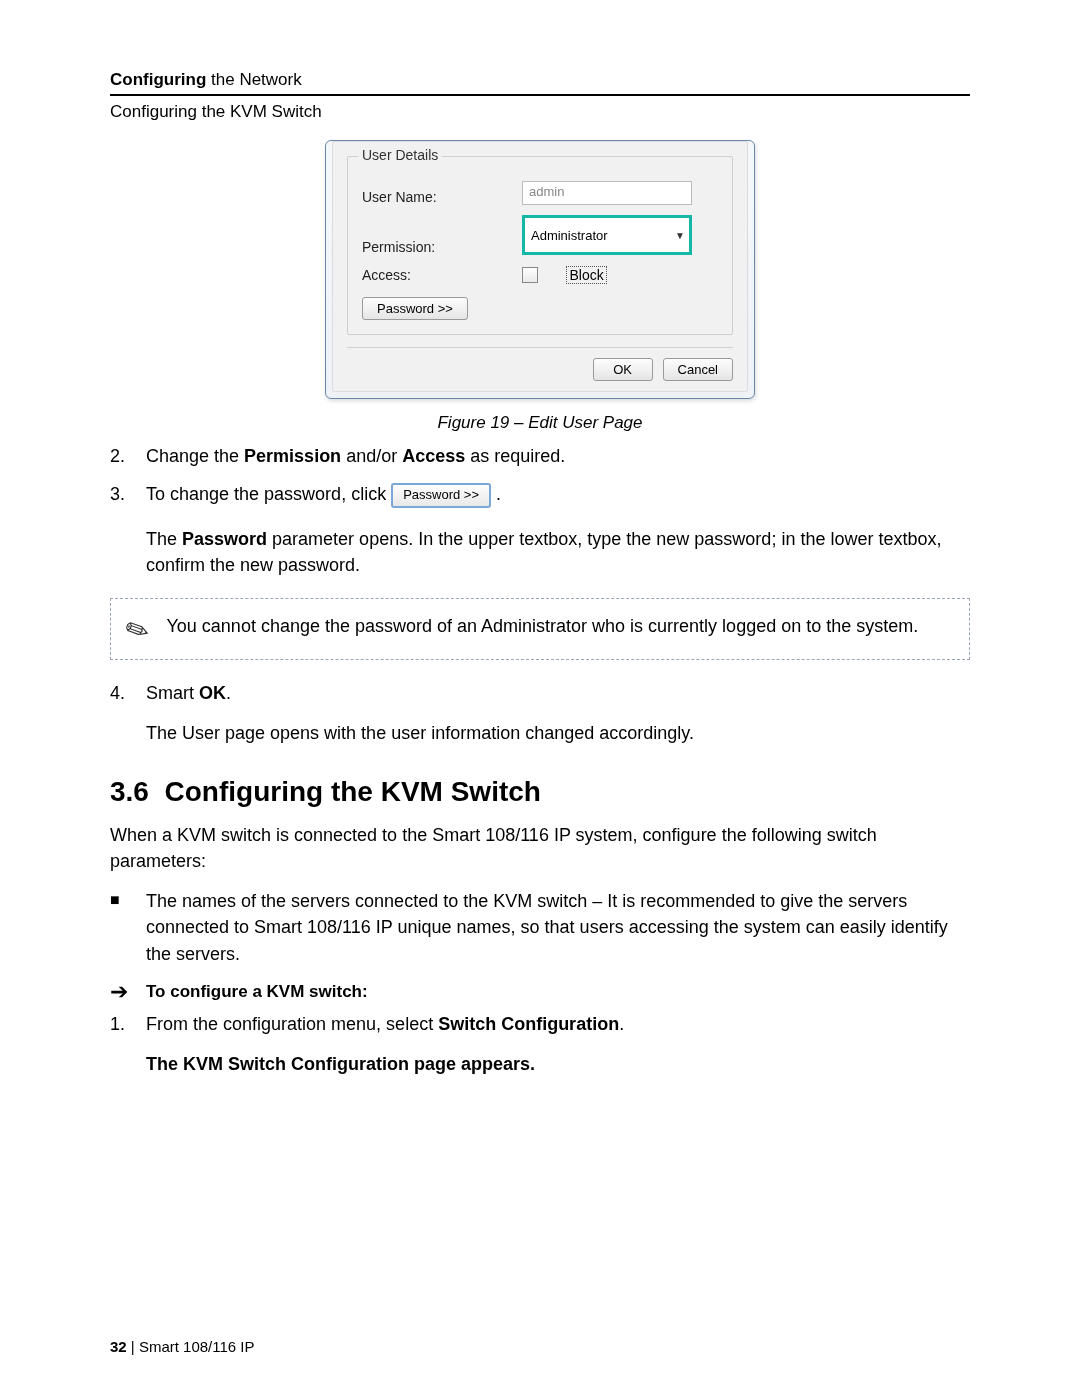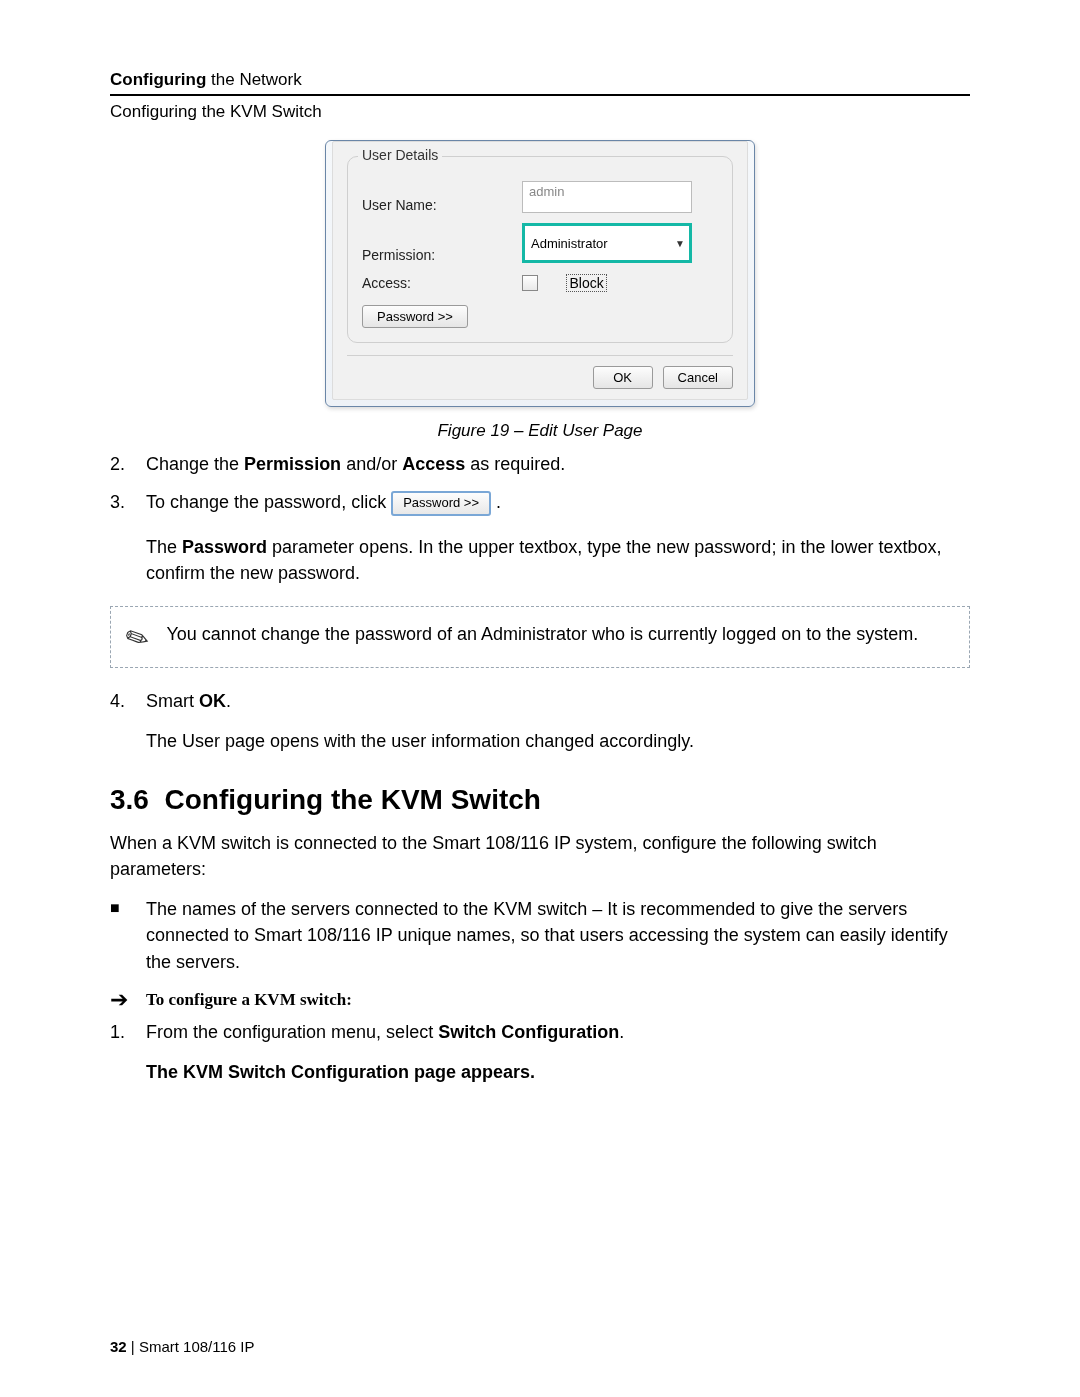--- a/index.html
+++ b/index.html
@@ -70,21 +70,21 @@
   }
   .dialog-body {
     background: #f1f1f1;
     margin: 0 6px 6px 6px;
     border: 1px solid #dcdcdc;
     border-radius: 2px;
     padding: 14px 14px 10px 14px;
   }
   .fieldset {
     border: 1px solid #cfcfcf;
-    border-radius: 10px;
+    border-radius: 2px;
     padding: 14px 14px 14px 14px;
     position: relative;
   }
   .fieldset-legend {
     position: absolute;
     top: -10px;
     left: 10px;
     background: #f1f1f1;
     padding: 0 4px;
     font-size: 14px;
@@ -99,21 +99,21 @@
     width: 160px;
     font-size: 14px;
     color: #222;
   }
   .text-input {
     border: 1px solid #bcbcbc;
     background: #fff;
     color: #888;
     font-size: 13px;
     padding: 2px 6px;
-    height: 32px;
+    height: 24px;
     width: 170px;
     box-sizing: border-box;
   }
   .select-box {
     border: 3px solid #14b8a6;
     background: #fff;
     font-size: 13px;
     padding: 2px 32px 2px 6px;
     height: 40px;
     width: 170px;
@@ -234,21 +234,21 @@
     flex-shrink: 0;
     font-size: 16px;
   }
   .arrow-mark {
     width: 36px;
     flex-shrink: 0;
     font-size: 22px;
     line-height: 1;
   }
   .task-lead {
-    font-family: Liberation Serif, serif;
+    font-family: Liberation Sans, sans-serif;
     font-weight: bold;
     font-size: 17px;
   }
   .footer {
     position: absolute;
     bottom: 42px;
     left: 110px;
     font-family: Arial, Helvetica, sans-serif;
     font-size: 15px;
   }

